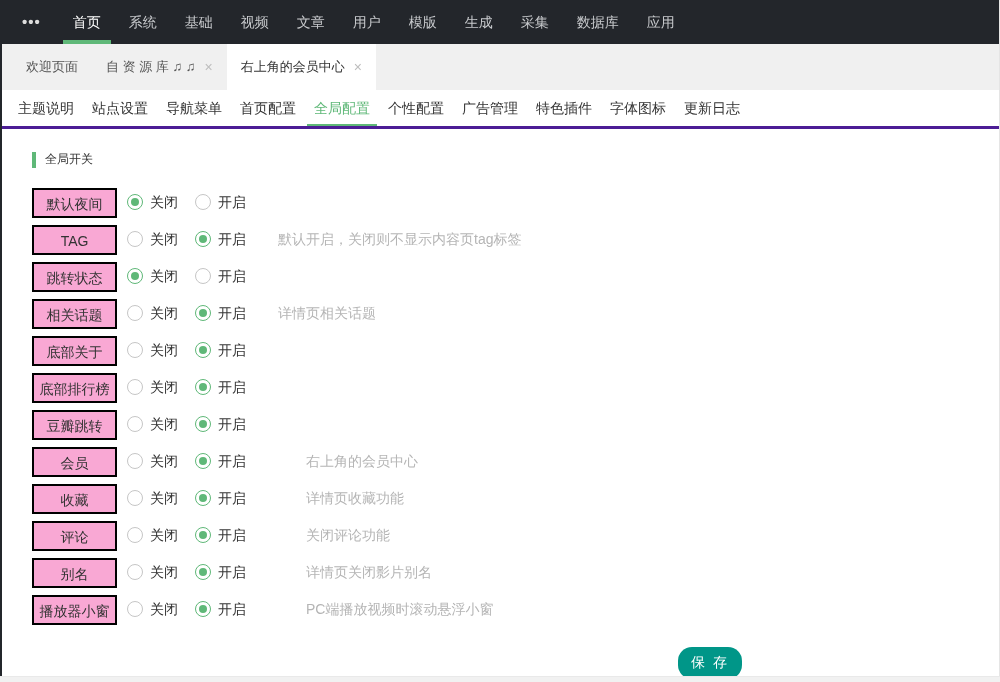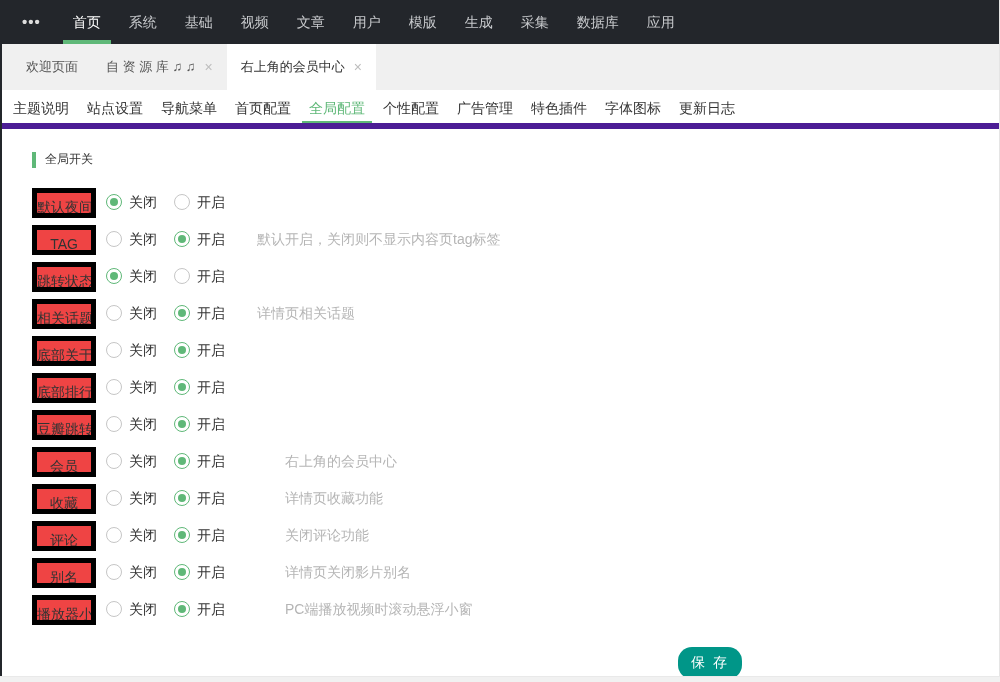--- a/index.html
+++ b/index.html
@@ -38,37 +38,37 @@
   .tab {
     display:flex; align-items:center; padding:0 14px; font-size:13px;
     color:#555; cursor:pointer; white-space:nowrap;
   }
   .tab.active { background:#fff; color:#333; }
   .tab-close { color:#bdbdbd; margin-left:9px; font-size:14px; line-height:1; cursor:pointer; }
 
   
   .content { background:#fff; }
   .subtabs {
-    display:flex; height:39px; border-bottom:6px solid #4c1d95; padding-left:4px;
+    display:flex; height:39px; border-bottom:3px solid #4c1d95; padding-left:9px;
   }
   .subtab {
     font-size:14px; color:#333; line-height:37px; padding:0 7px; margin:0 2px;
     border-bottom:2px solid transparent; cursor:pointer; white-space:nowrap;
   }
   .subtab.active { color:var(--accent); border-bottom-color:var(--accent); }
 
   .form-area { padding:22px 0 0 32px; }
   .section-head { display:flex; align-items:center; margin-bottom:20px; }
   .section-bar { width:4px; height:16px; background:var(--accent); margin-right:9px; }
   .section-title { font-size:12px; font-weight:400; color:#333; }
 
   .row { display:flex; align-items:center; height:30px; margin-bottom:7px; }
   .row-label {
-    width:64px; height:30px; line-height:28px; text-align:center;
-    border:5px solid #000000; background:#ef4444; font-size:14px; color:#333;
+    width:85px; height:30px; line-height:28px; text-align:center;
+    border:2px solid #000000; background:#f9a8d4; font-size:14px; color:#333;
     white-space:nowrap; overflow:hidden;
   }
   .opts { display:flex; margin-left:10px; }
   .opt { display:flex; align-items:flex-start; width:68px; cursor:pointer; }
   .radio {
     width:16px; height:16px; border-radius:50%; border:1px solid #c6c6c6;
     background:#fff; display:inline-flex; align-items:center; justify-content:center;
     flex:0 0 16px;
   }
   .opt.checked .radio { border-color:var(--accent); }

